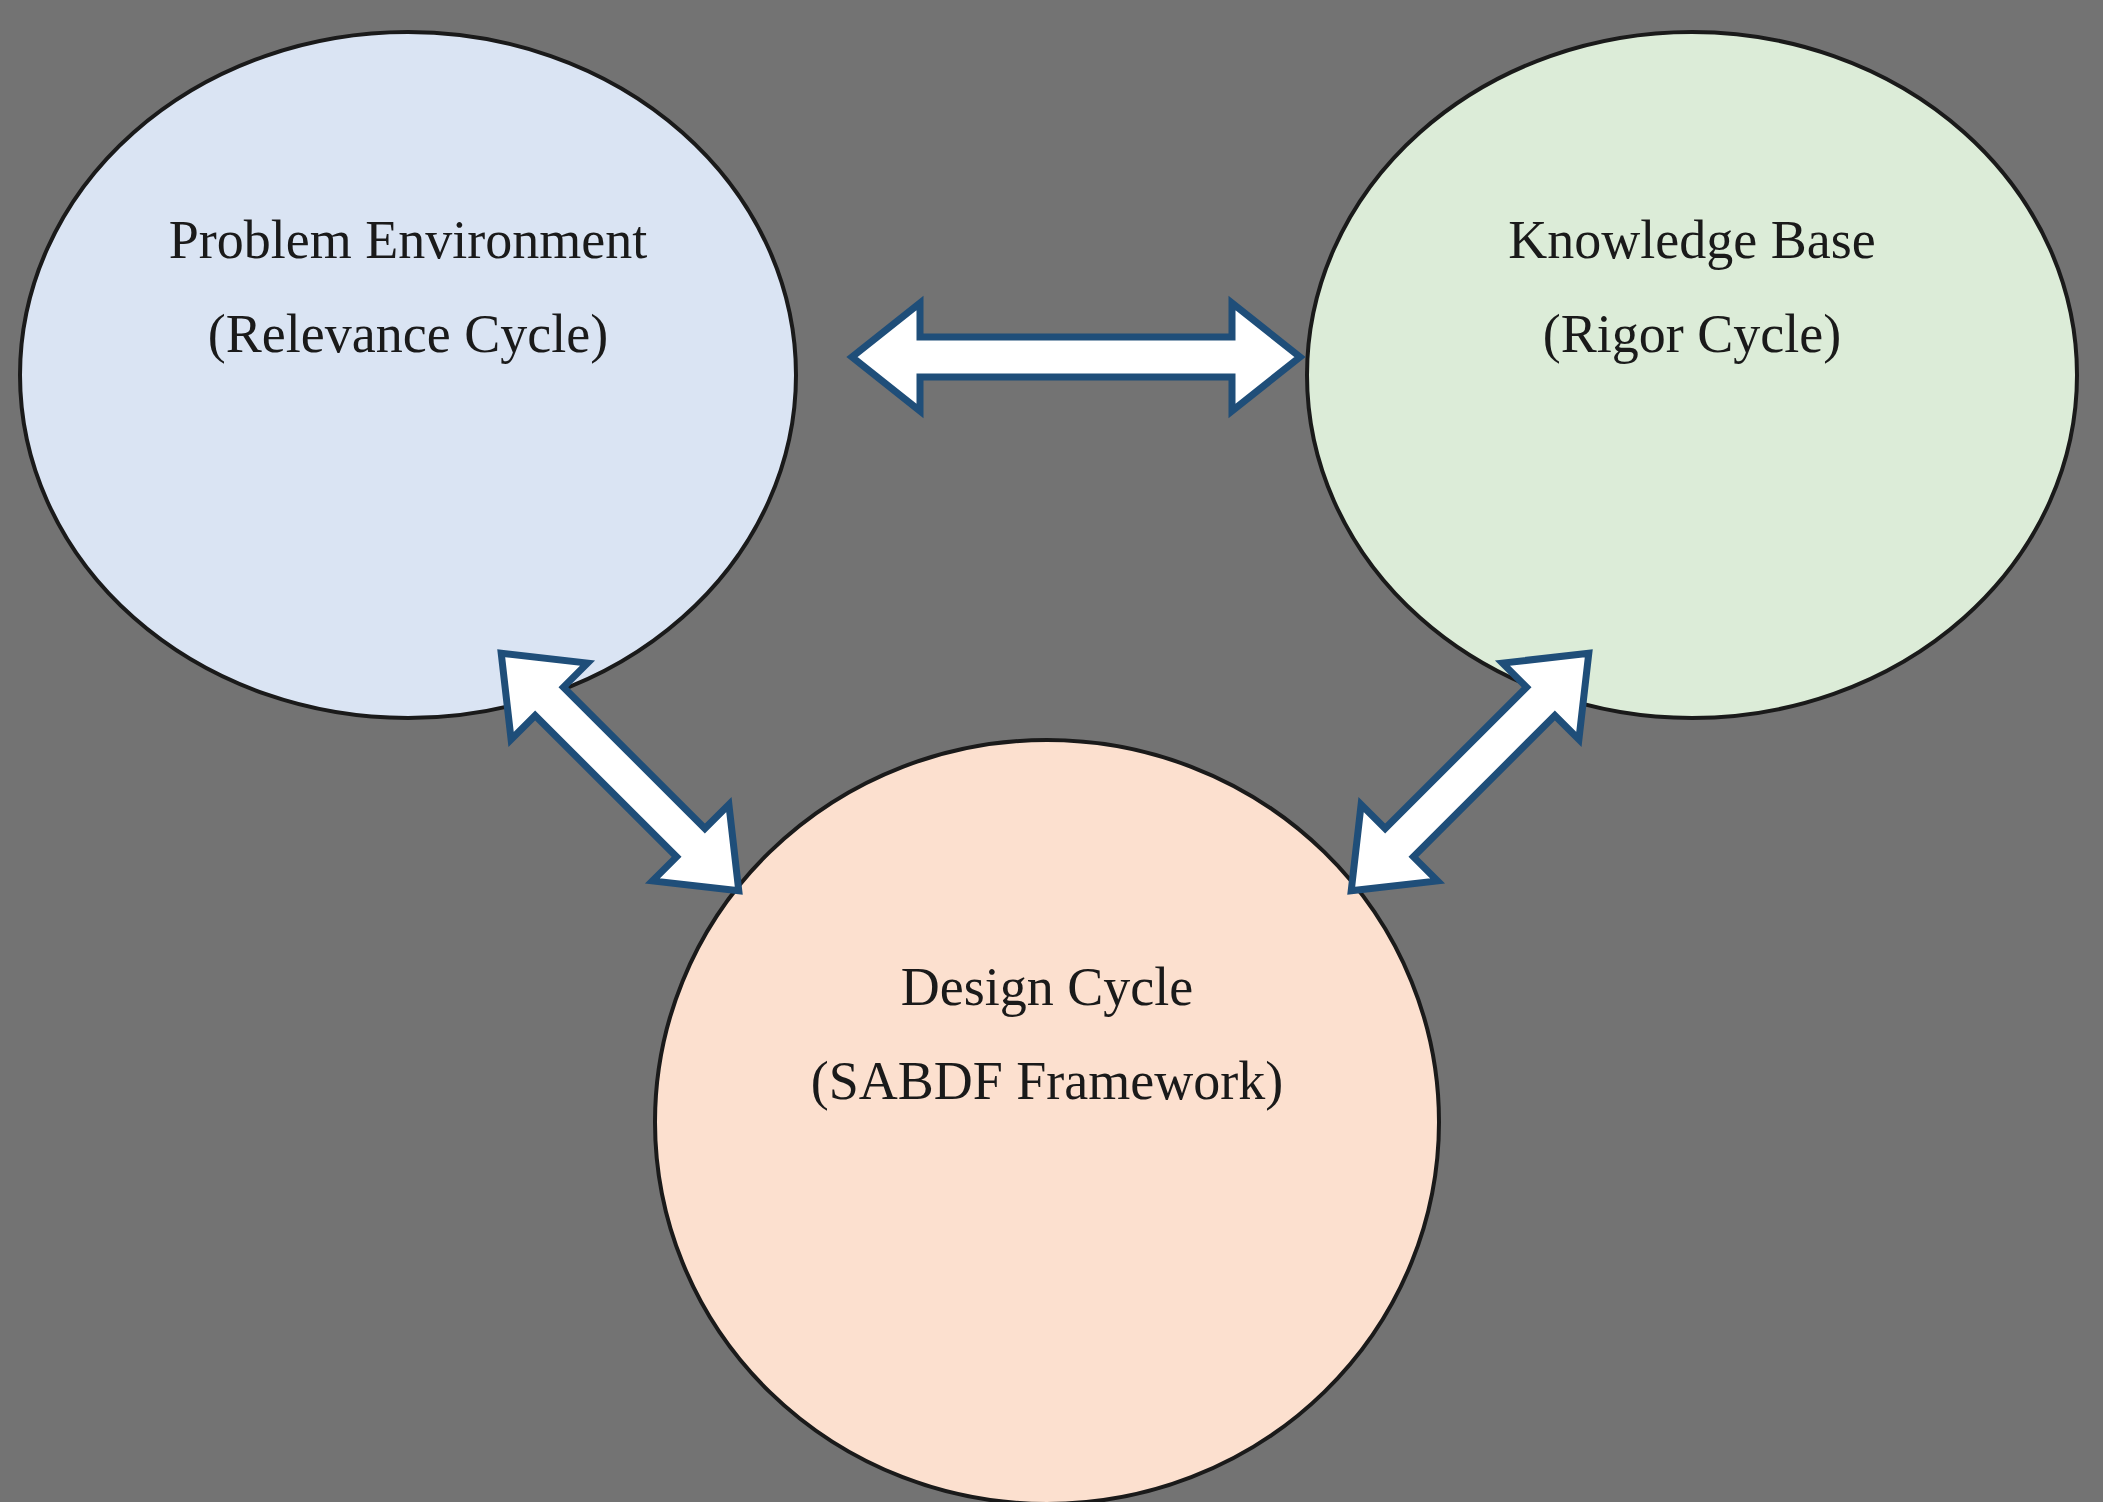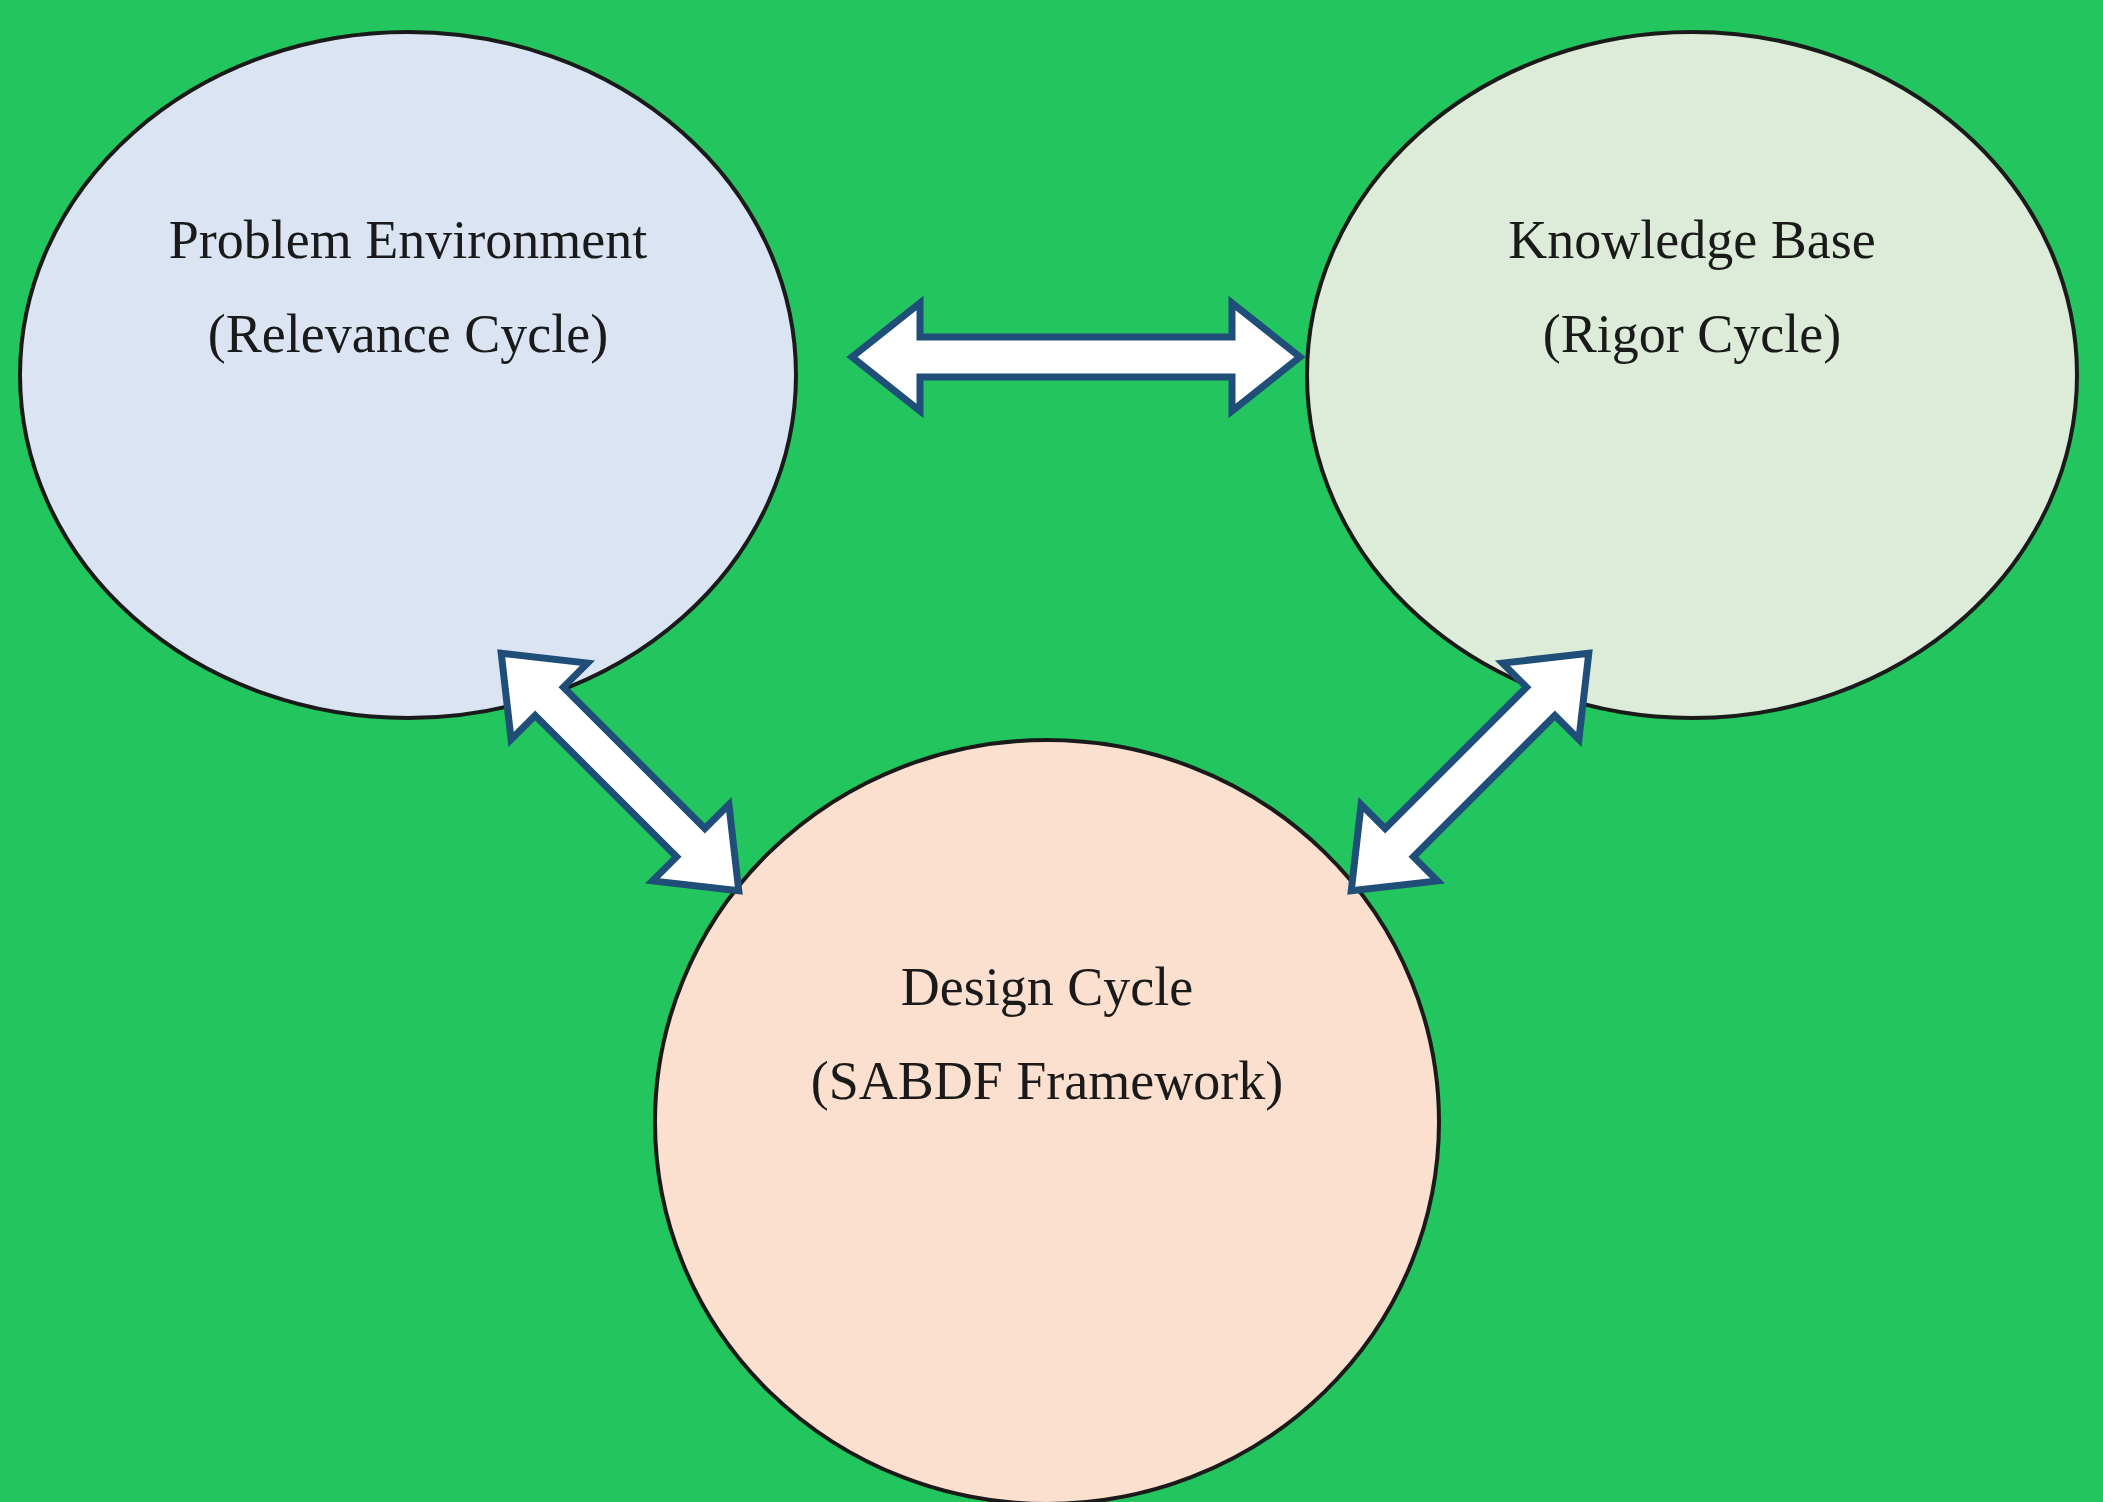--- a/index.html
+++ b/index.html
@@ -33,21 +33,21 @@
   .node-label-primary {
     font-size: 54px;
   }
   .node-label-secondary {
     font-size: 54px;
   }
 </style>
 </head>
 <body>
 
-<div id="canvas" style="background: #22c55e;">
+<div id="canvas" style="background: #737373;">
 
   <svg id="diagram-svg" viewBox="0 0 2103 1502">
 
     <g>
       <ellipse id="sh-0" cx="408" cy="375" rx="388" ry="343" fill="#dae4f3" stroke="#1a1a1a" stroke-width="4"></ellipse>
       <text class="node-label node-label-primary" id="tx-0a" x="408" y="258">Problem Environment</text>
       <text class="node-label node-label-secondary" id="tx-0b" x="408" y="352">(Relevance Cycle)</text>
     </g>
 
     <g>

